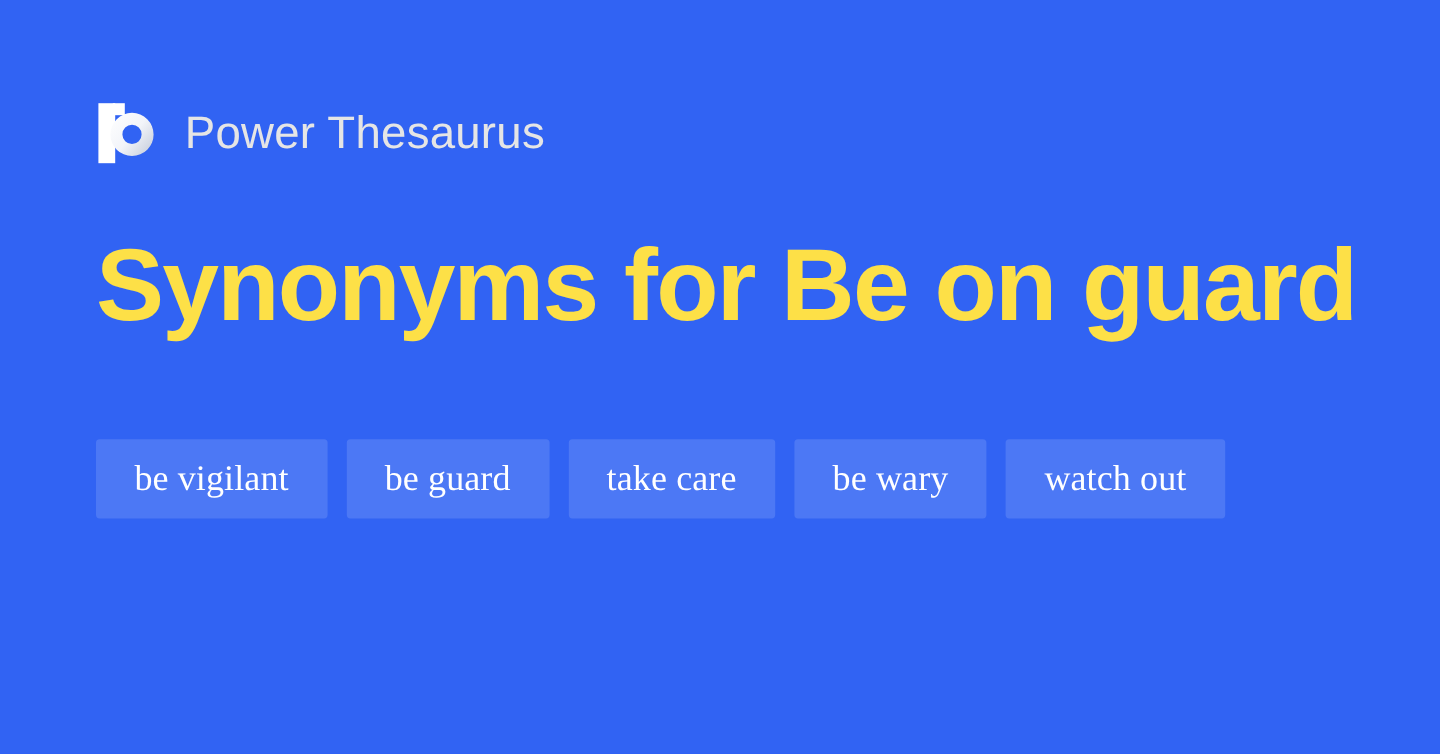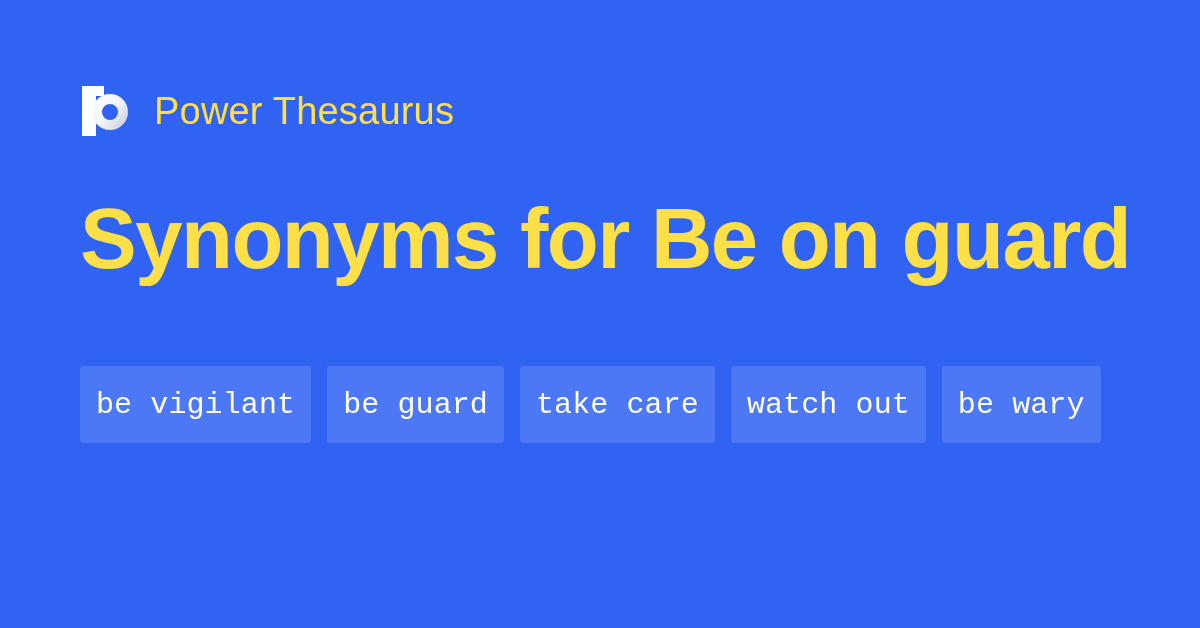--- a/index.html
+++ b/index.html
@@ -45,21 +45,21 @@
     width: 52px;
     height: 54px;
   }
 
   .brand-name {
     margin-left: 22px;
     font-family: "Liberation Sans", sans-serif;
     font-size: 38px;
     font-weight: 400;
     line-height: 1;
-    color: #fde047;
+    color: #e5e5e5;
     letter-spacing: 0.2px;
     white-space: nowrap;
     text-transform: capitalize;
   }
 
   
   .headline {
     position: absolute;
     left: 80px;
     top: 196px;
@@ -79,29 +79,29 @@
     left: 80px;
     top: 366px;
     width: 1040px;
     display: flex;
     flex-wrap: wrap;
     gap: 19px 16px;
     align-content: flex-start;
   }
 
   .chip {
-    height: 77px;
+    height: 66px;
     box-sizing: border-box;
-    padding: 0 16px;
+    padding: 0 32px;
     display: flex;
     align-items: center;
     justify-content: center;
     background: #4c78f5;
     border-radius: 3px;
-    font-family: Liberation Mono, monospace;
+    font-family: Liberation Serif, serif;
     font-size: 30px;
     font-weight: 400;
     line-height: 1;
     color: #ffffff;
     white-space: nowrap;
     letter-spacing: 0.1px;
   }
 </style>
 </head>
 <body>
@@ -129,17 +129,17 @@
     </span>
     <span class="brand-name">Power Thesaurus</span>
   </div>
 
   <h1 class="headline">Synonyms for Be on guard</h1>
 
   <div class="chips">
     <div class="chip">be vigilant</div>
     <div class="chip">be guard</div>
     <div class="chip">take care</div>
+    <div class="chip">be wary</div>
     <div class="chip">watch out</div>
-    <div class="chip">be wary</div>
   </div>
 
 </div>
 
 </body></html>

